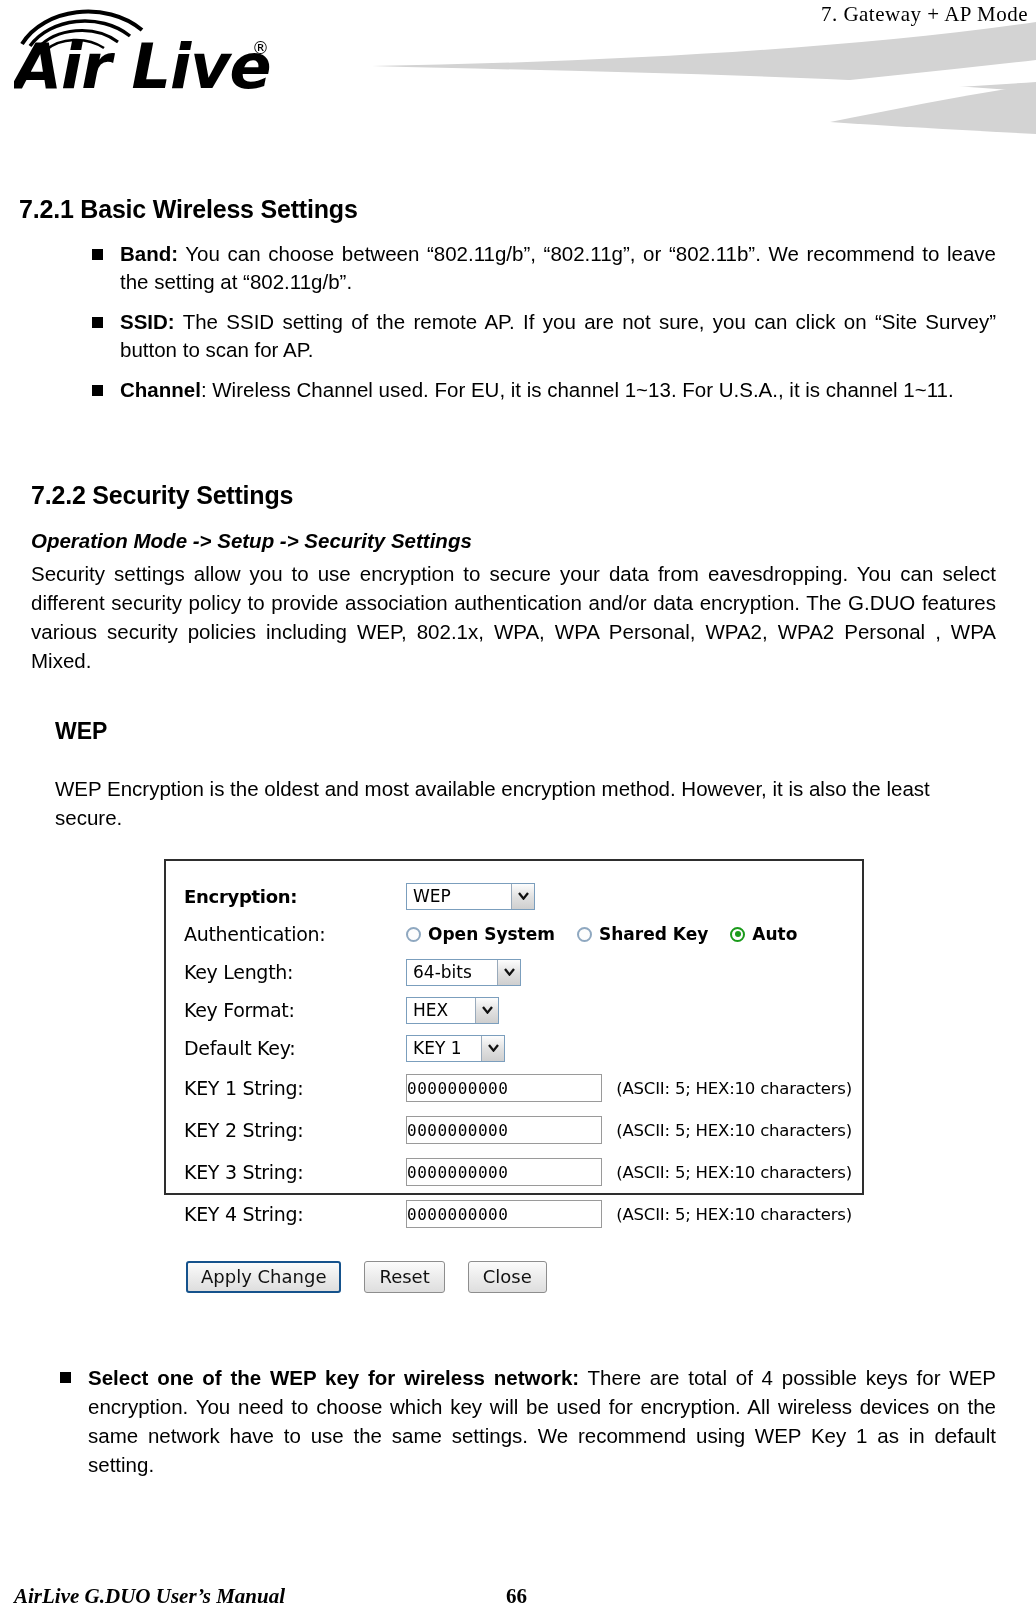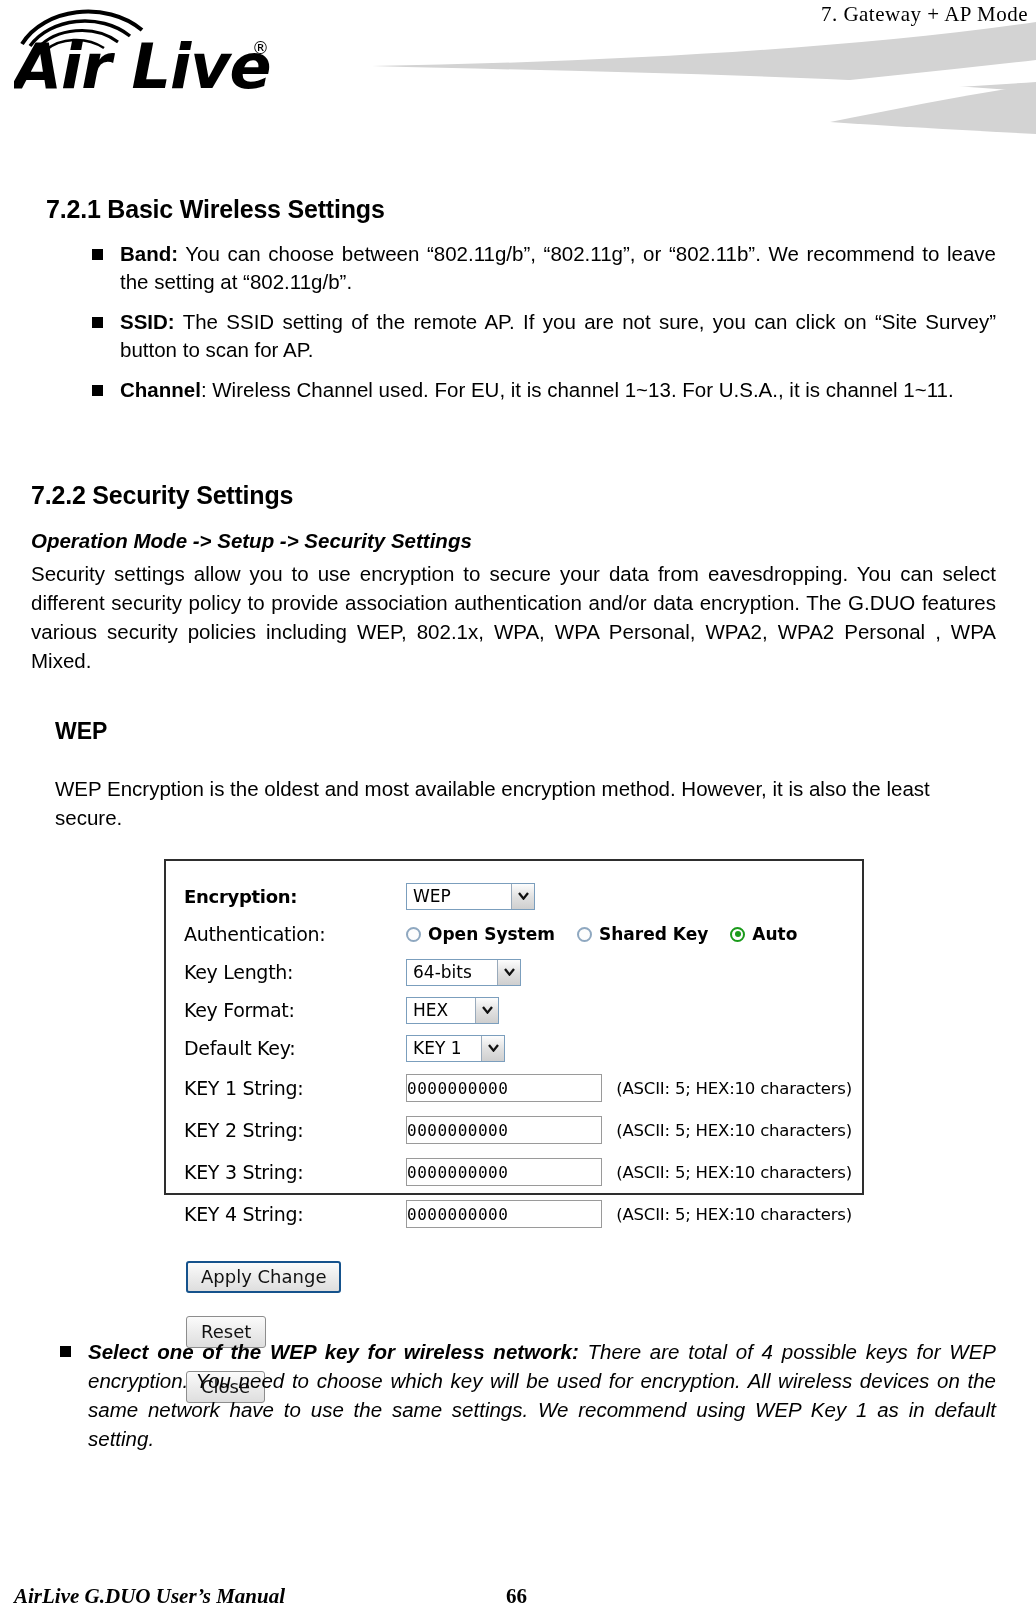--- a/index.html
+++ b/index.html
@@ -52,21 +52,21 @@
     width: 1036px;
   }
 
   h2.sec-head {
     font-size: 25px;
     font-weight: bold;
     margin: 0;
     padding: 0;
     letter-spacing: -0.2px;
   }
-  .sec-7-2-1 { position: absolute; top: 55px; left: 46px; }
+  .sec-7-2-1 { position: absolute; top: 55px; left: 19px; }
   .sec-7-2-2 { position: absolute; top: 341px; left: 31px; }
 
   ul.bullets {
     list-style: none;
     margin: 0;
     padding: 0;
   }
   li.bullet {
     position: relative;
     padding-left: 42px;
@@ -85,24 +85,23 @@
     background: #000;
   }
   .bullet-list-1 {
     position: absolute;
     top: 100px;
     left: 78px;
     width: 918px;
   }
   .bullet-list-2 {
     position: absolute;
-    top: 1197px;
+    top: 1223px;
     left: 46px;
     width: 950px;
-    font-style: italic;
   }
   .bullet-list-2 li.bullet { line-height: 29px; }
   b, strong { font-weight: bold; }
 
   .subhead-italic {
     position: absolute;
     top: 389px;
     left: 31px;
     font-size: 20.5px;
     font-weight: bold;
@@ -239,25 +238,24 @@
     margin-left: 14px;
     font-size: 16.5px;
     white-space: nowrap;
     letter-spacing: -0.2px;
   }
   .keyrow { height: 42px; }
 
   
   .btnrow {
     display: flex;
-    align-items: flex-start;
+    align-items: flex-end;
     gap: 23px;
     margin-top: 26px;
     margin-left: 2px;
-    flex-direction: column;
   }
   .btn {
     background: linear-gradient(#fbfbfb, #ececec 50%, #dedede);
     border: 1px solid #8d8d8d;
     border-radius: 3px;
     font-size: 18px;
     padding: 4px 14px 5px;
     color: #111;
     font-family: "DejaVu Sans", sans-serif;
     white-space: nowrap;

